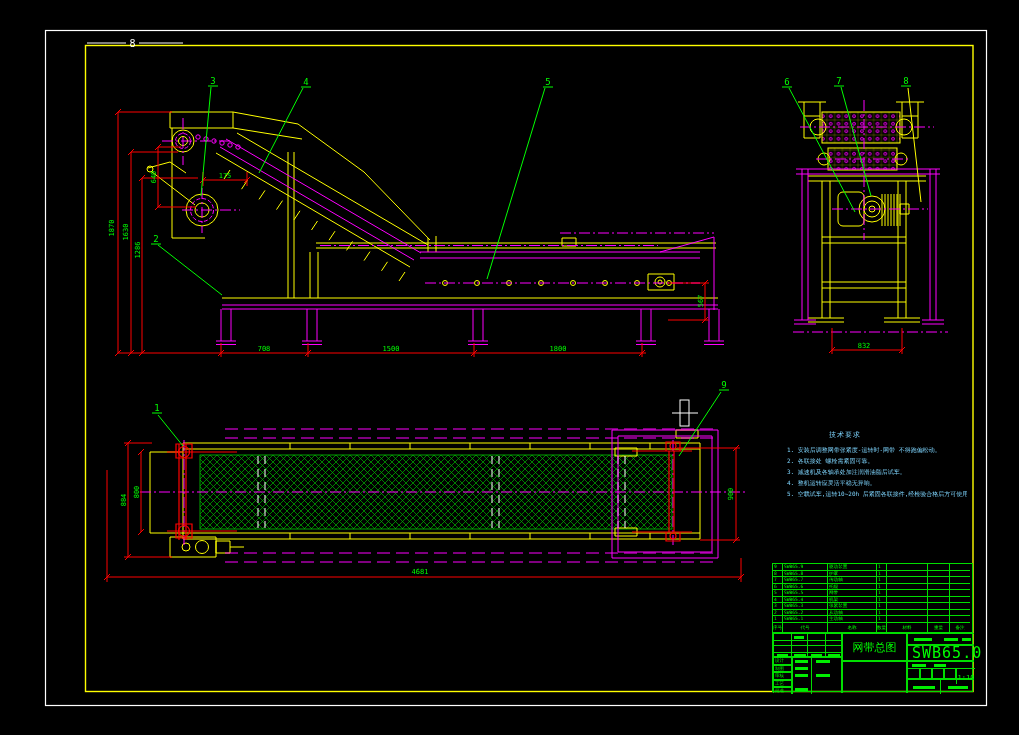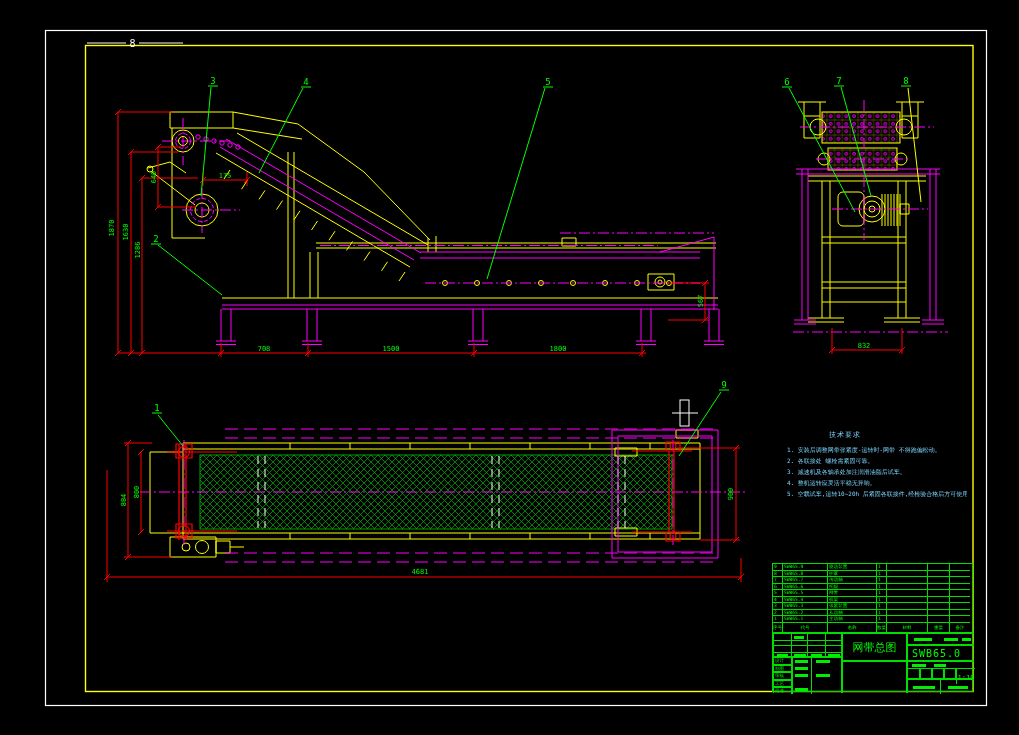--- a/index.html
+++ b/index.html
@@ -26,21 +26,21 @@
   .phead{height:10px;}
   .phead>div{text-align:center;padding-left:0;font-size:4.6px;line-height:9px;}
 
   
   .tblock{position:absolute;left:772px;top:632px;width:201px;height:60px;box-sizing:border-box;
           border:1px solid #00dd00;color:#00ff00;}
   .tb{position:absolute;box-sizing:border-box;border:1px solid #00dd00;}
   .blob{position:absolute;background:#00ee00;height:3px;}
   .siglab{font-size:4.5px;line-height:6.8px;padding-left:1px;overflow:hidden;}
   .tbname{font-size:11px;display:flex;align-items:center;justify-content:center;}
-  .tbno{font-size:10px;line-height:15px;padding-left:4px;letter-spacing:1px;}
+  .tbno{font-size:15px;line-height:15px;padding-left:4px;letter-spacing:1px;}
   .tbscale{font-size:7px;display:flex;align-items:flex-end;justify-content:center;line-height:11px;}
 </style>
 </head>
 <body>
 
 <div class="stage">
 
 <svg width="1019" height="735" viewBox="0 0 1019 735">
 
   <defs>

